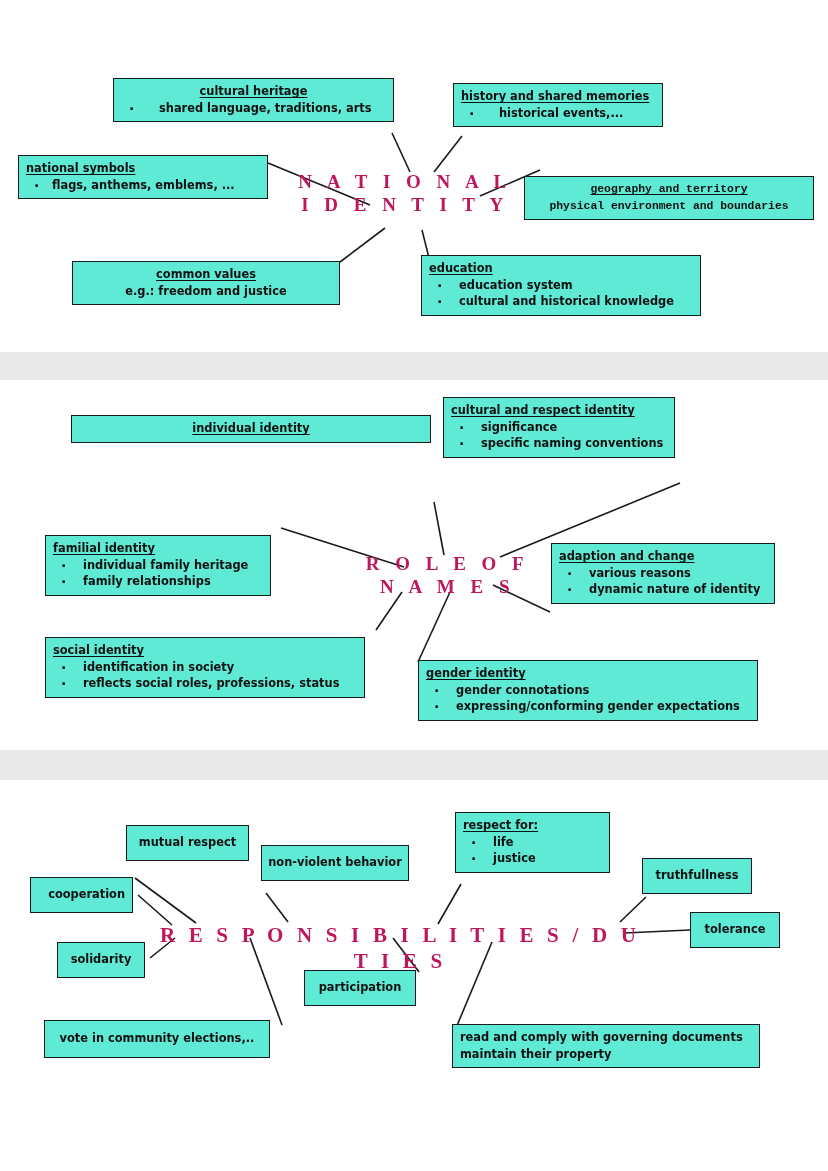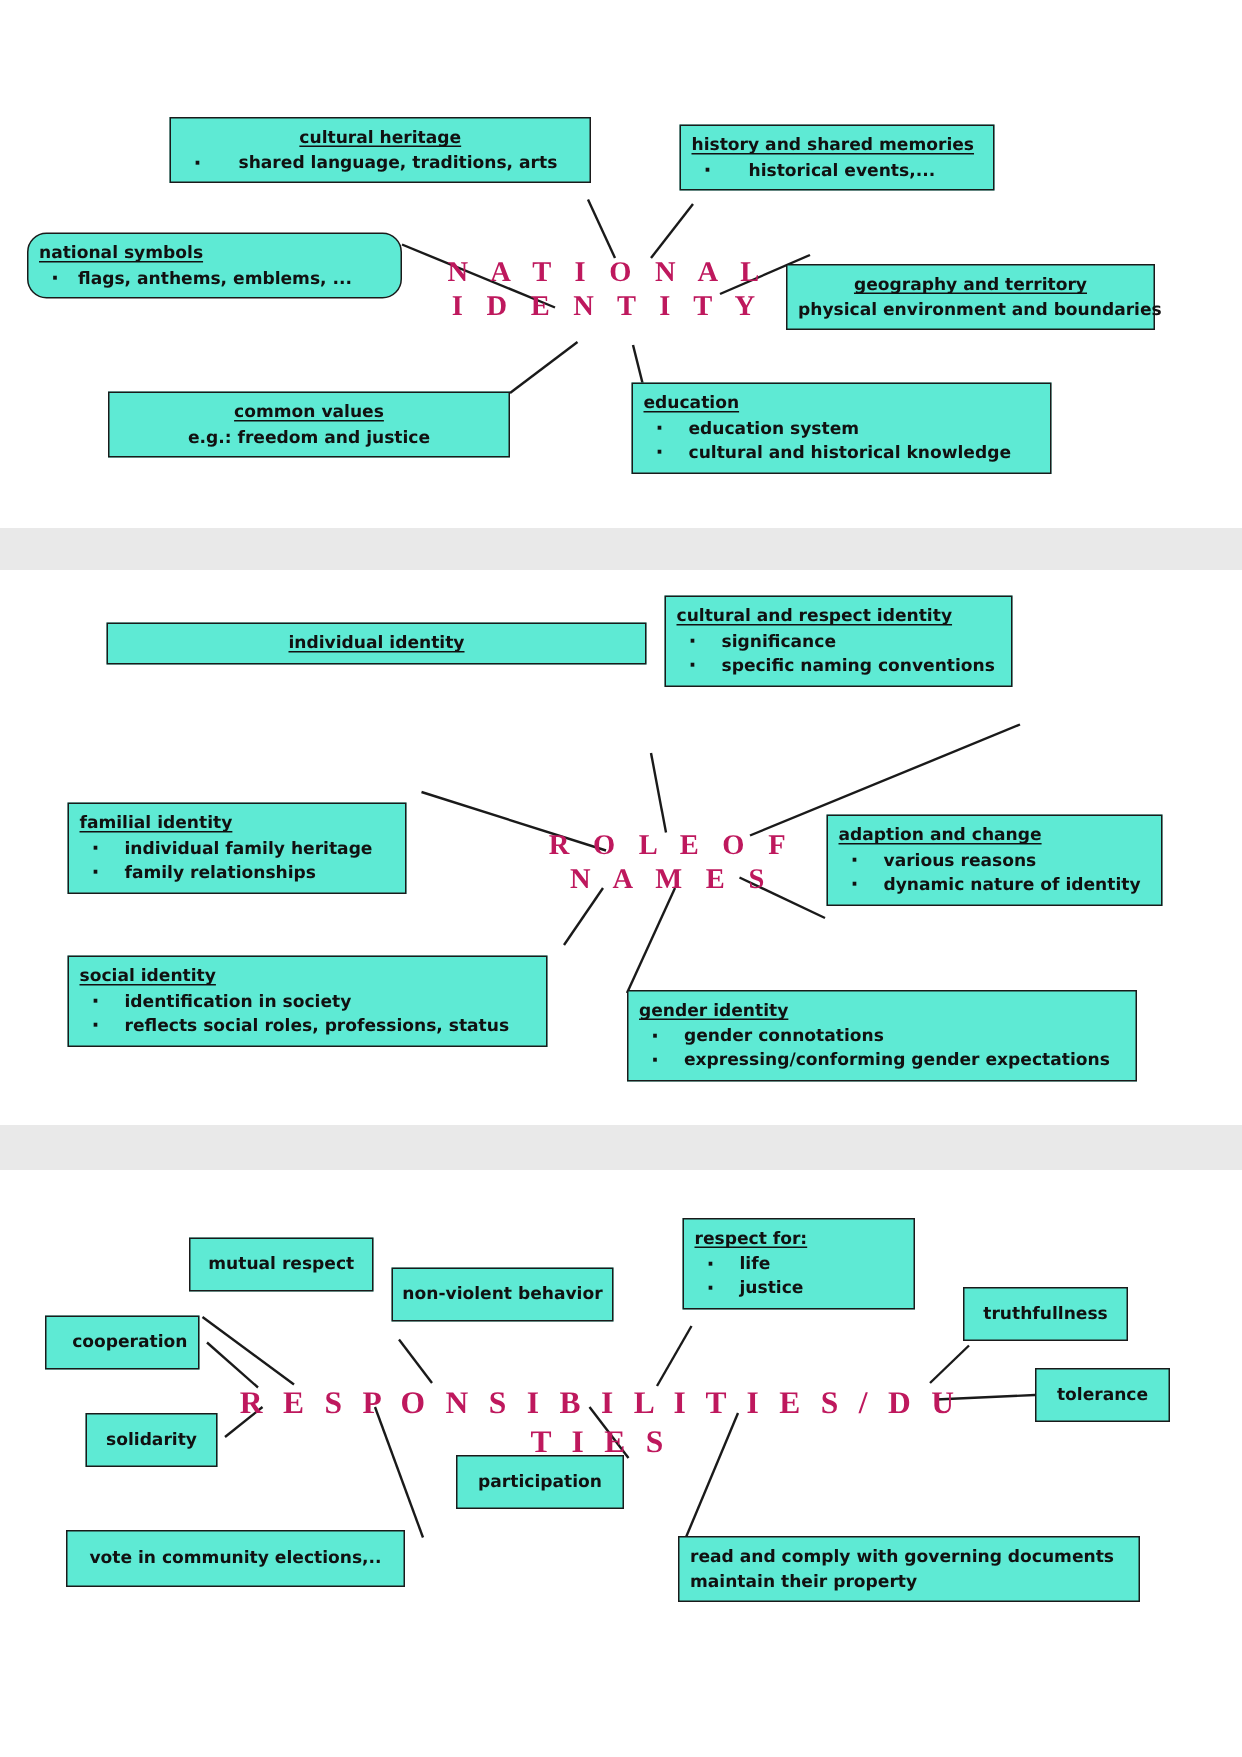--- a/index.html
+++ b/index.html
@@ -103,28 +103,28 @@
       </ul>
     </div>
 
     <div class="node" style="left:453px;top:83px;width:210px;">
       <span class="hdr">history and shared memories</span>
       <ul>
         <li class="wide">historical events,...</li>
       </ul>
     </div>
 
-    <div class="node" style="left:18px;top:155px;width:250px;border-radius:13px;">
+    <div class="node" style="left:18px;top:155px;width:250px;">
       <span class="hdr">national symbols</span>
       <ul>
         <li class="tight">flags, anthems, emblems, ...</li>
       </ul>
     </div>
 
-    <div class="node" style="left:524px;top:176px;width:246px;text-align:center;">
+    <div class="node" style="left:524px;top:176px;width:290px;text-align:center;font-family:Liberation Mono, monospace;">
       <span class="hdr ctr">geography and territory</span>
       <span class="sub">physical environment and boundaries</span>
     </div>
 
     <div class="node" style="left:72px;top:261px;width:268px;text-align:center;">
       <span class="hdr ctr">common values</span>
       <span class="sub">e.g.: freedom and justice</span>
     </div>
 
     <div class="node" style="left:421px;top:255px;width:280px;">

